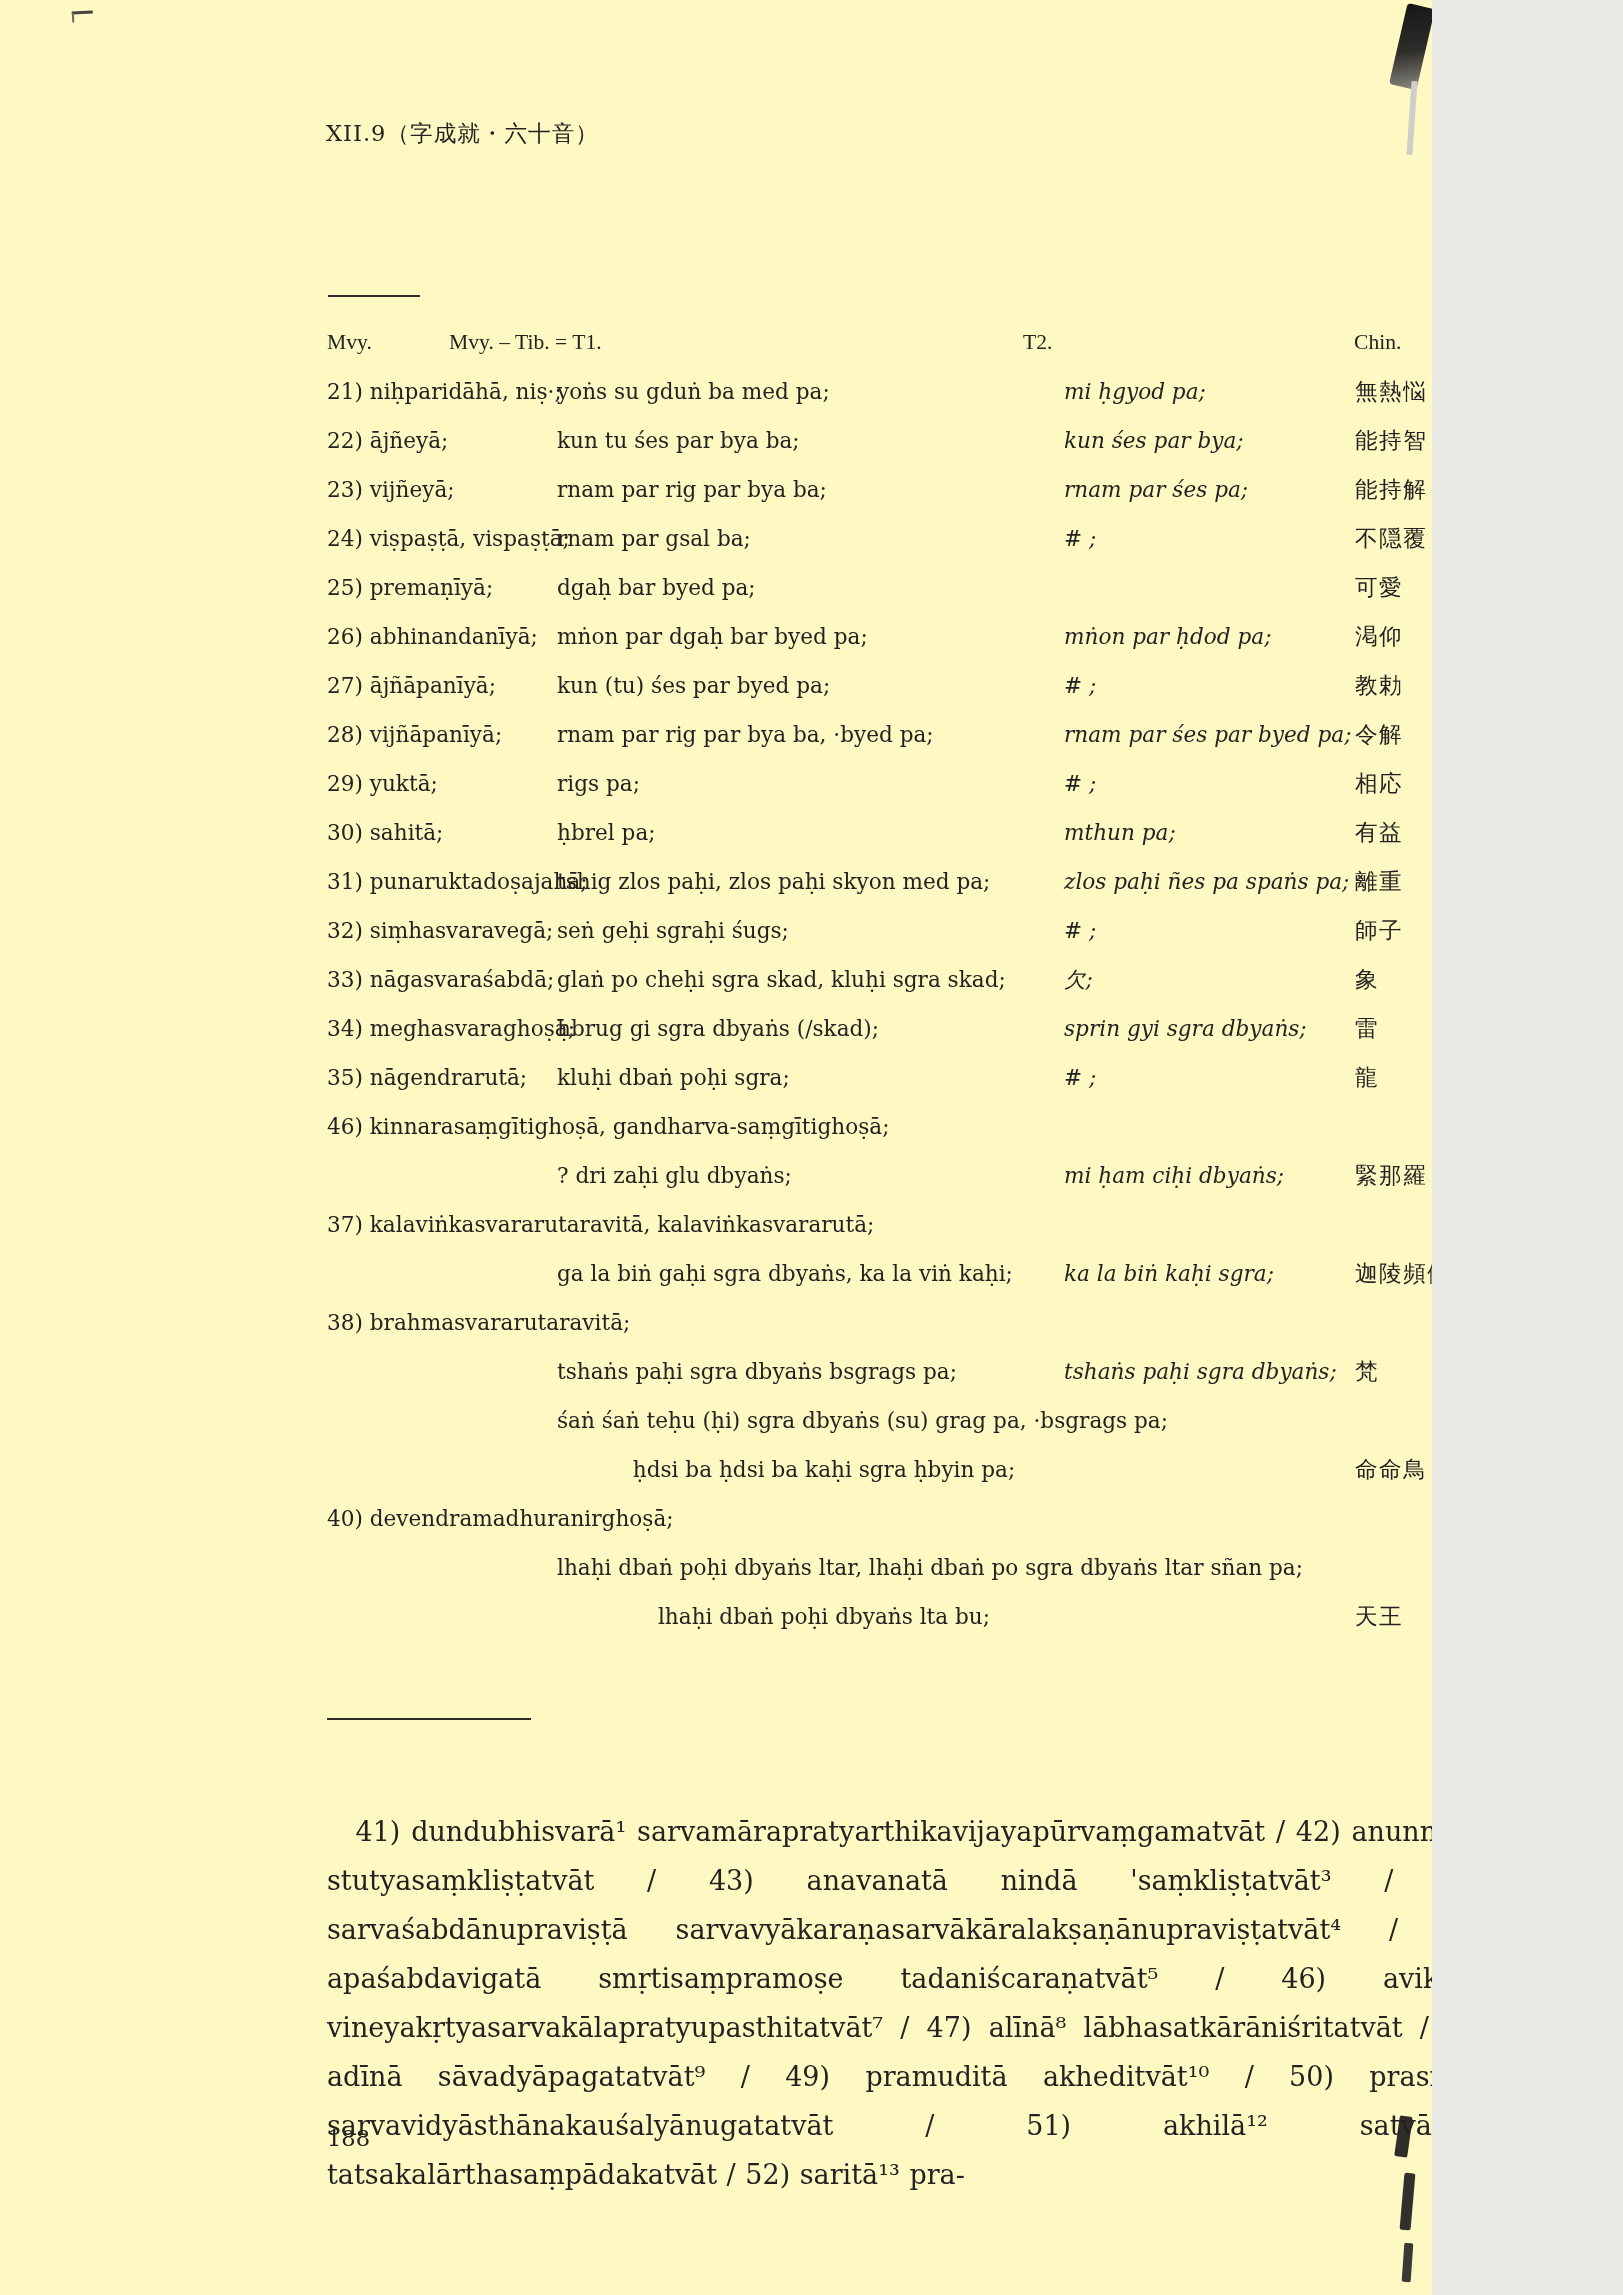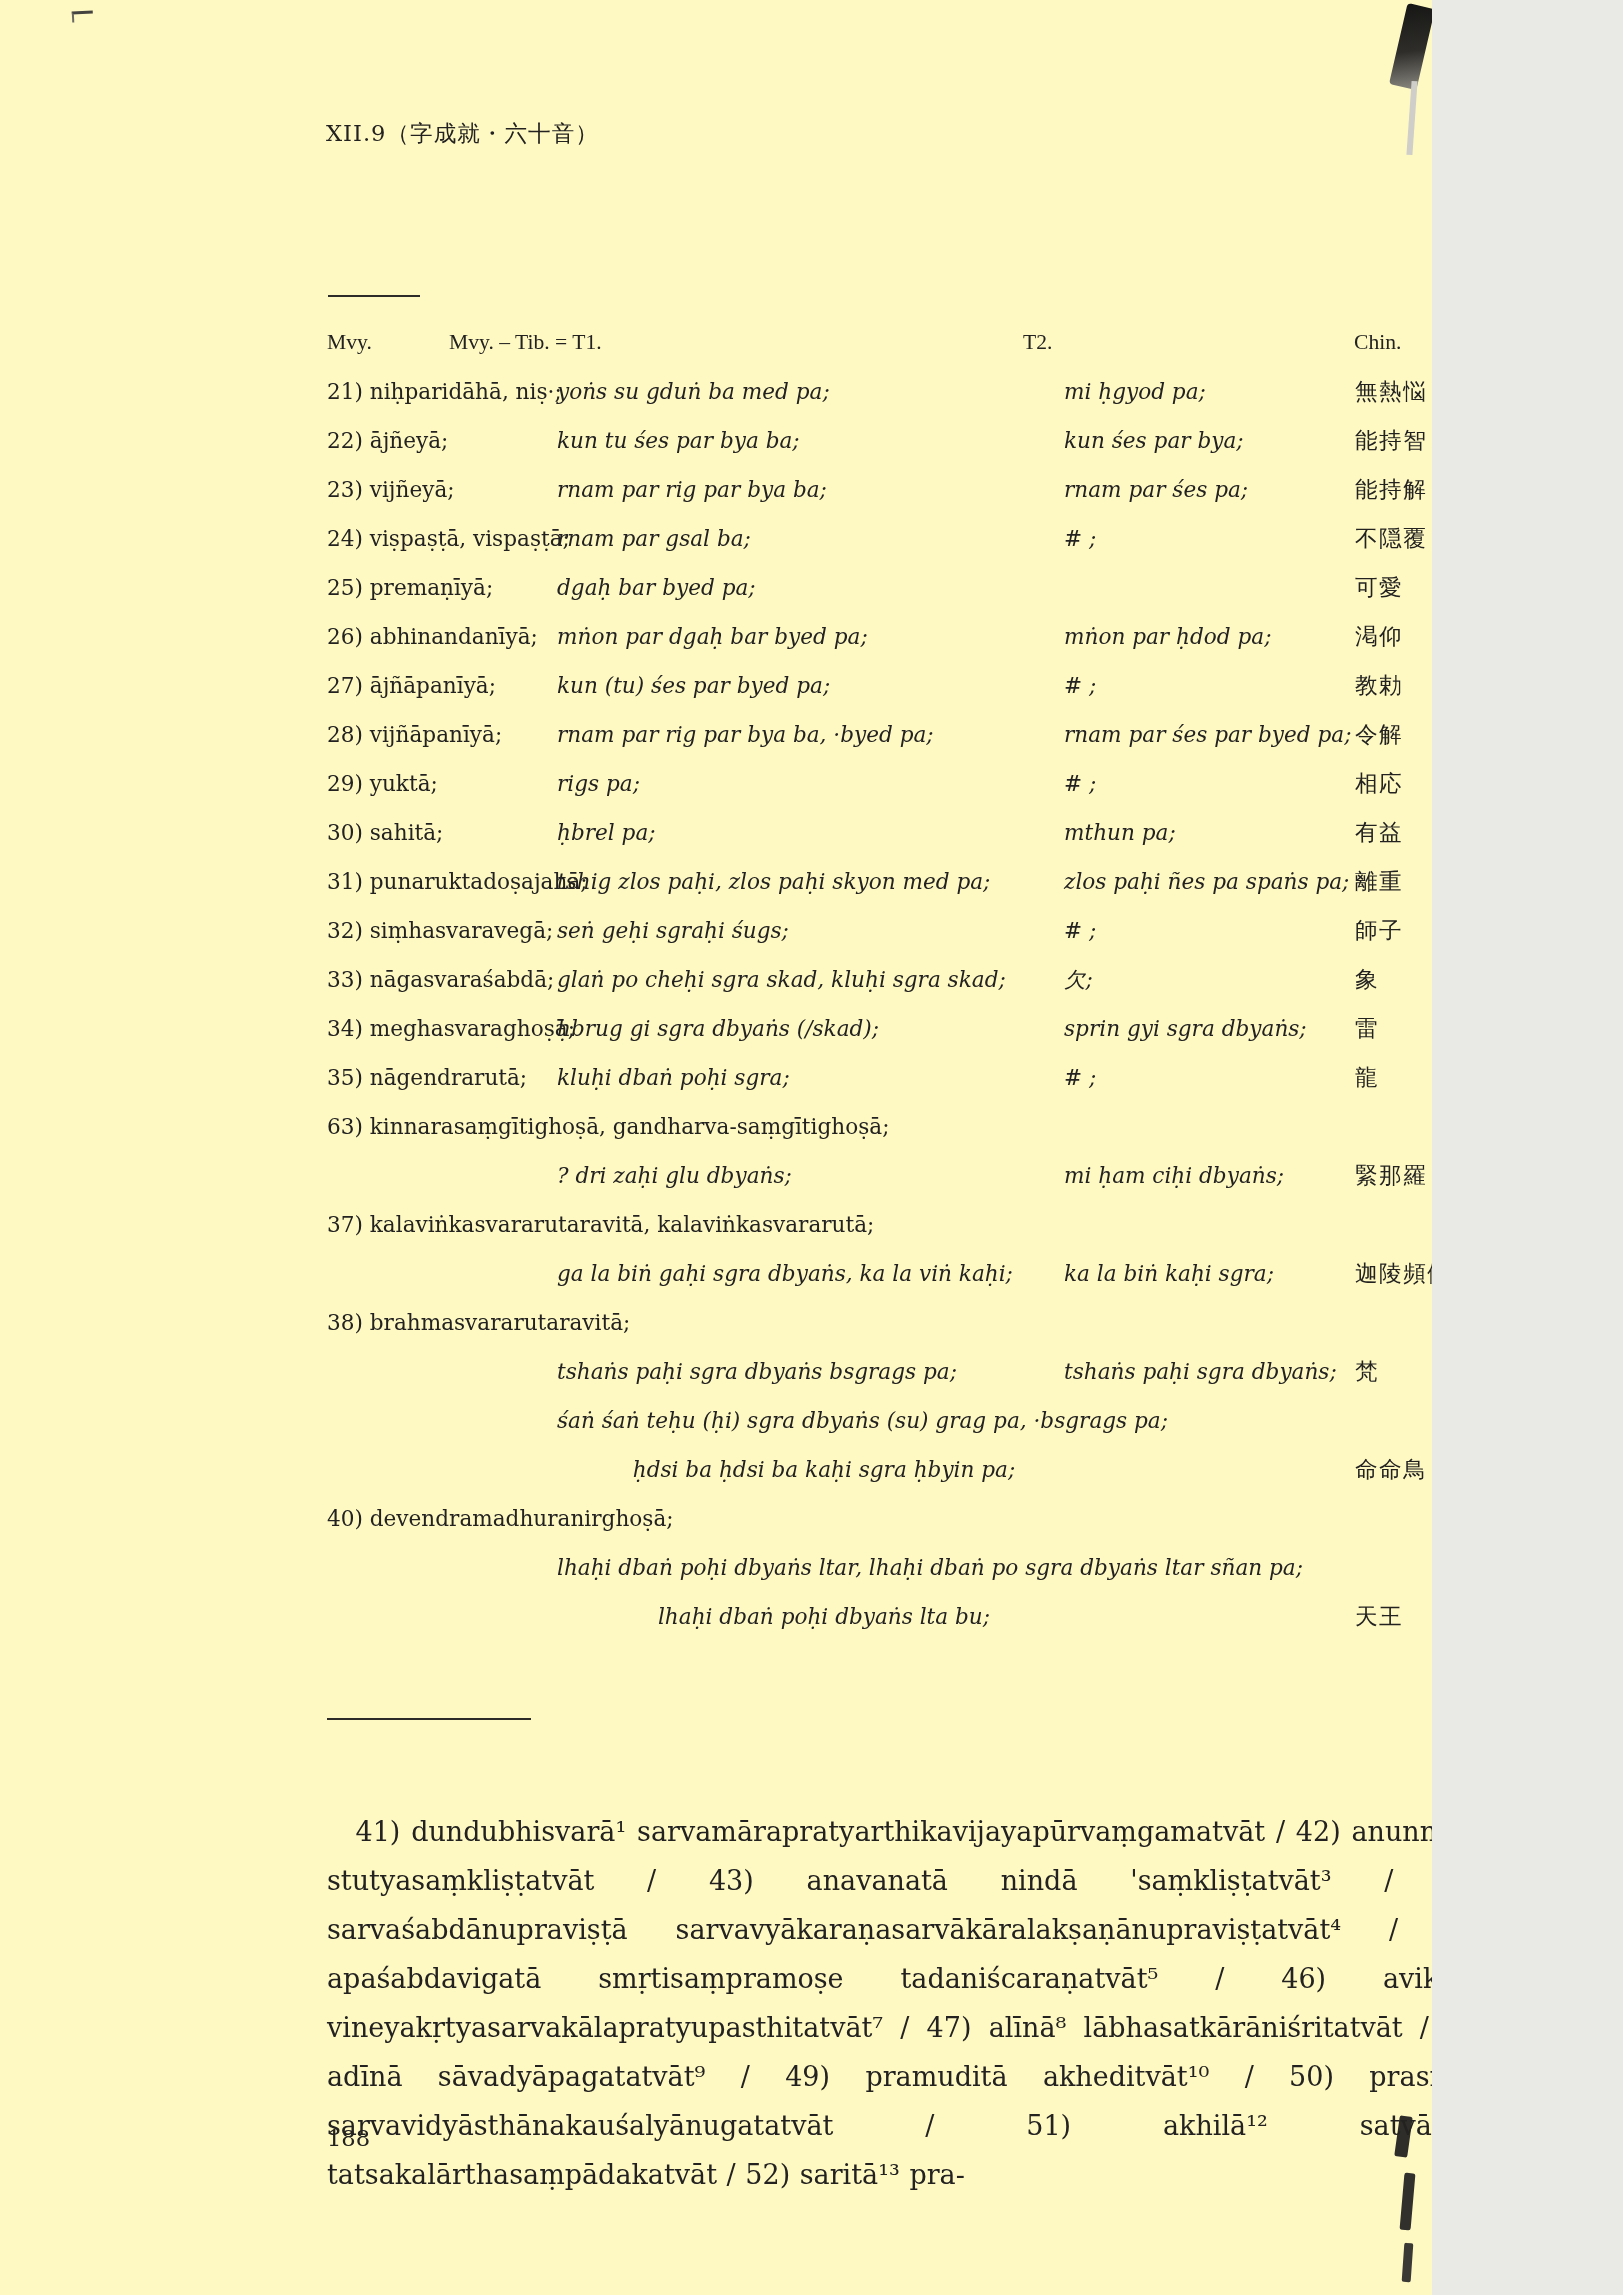--- a/index.html
+++ b/index.html
@@ -75,21 +75,21 @@
     height: 49px; line-height: 49px;
     font-size: 21.6px; white-space: nowrap; font-family: Liberation Serif, serif;
   }
   .ln {
     display: grid;
     grid-template-columns: 230px 467px 331px 1fr;
     height: 49px; line-height: 49px;
     font-size: 21.6px; white-space: nowrap;
   }
   .c1 { grid-column: 1; }
-  .t1 { grid-column: 2; font-style: italic; }
+  .t1 { grid-column: 2; }
   .t2 { grid-column: 3; font-style: italic; margin-left: 40px; }
   .ch { grid-column: 4; font-size: 22.6px; letter-spacing: 1.5px; }
   .c1.full { grid-column: 1 / -1; }
   .t1.wide { grid-column: 2 / -1; }
   .t1.tail { grid-column: 1 / 4; text-align: center; padding-right: 34px; }
 
   .paragraph {
     position: absolute; top: 1807px; left: 327px;
     width: 1164px;
     font-size: 27px; line-height: 49px;
@@ -225,21 +225,21 @@
     </div>
 
     <div class="ln">
       <span class="c1">35) nāgendrarutā;</span>
       <span class="t1">kluḥi dbaṅ poḥi sgra;</span>
       <span class="t2">#  ;</span>
       <span class="ch">龍</span>
     </div>
 
     <div class="ln">
-      <span class="c1 full">63) kinnarasaṃgītighoṣā,  gandharva-saṃgītighoṣā;</span>
+      <span class="c1 full">46) kinnarasaṃgītighoṣā,  gandharva-saṃgītighoṣā;</span>
     </div>
 
     <div class="ln">
       <span class="t1">? dri zaḥi glu dbyaṅs;</span>
       <span class="t2">mi ḥam ciḥi dbyaṅs;</span>
       <span class="ch">緊那羅</span>
     </div>
 
     <div class="ln">
       <span class="c1 full">37) kalaviṅkasvararutaravitā,  kalaviṅkasvararutā;</span>

